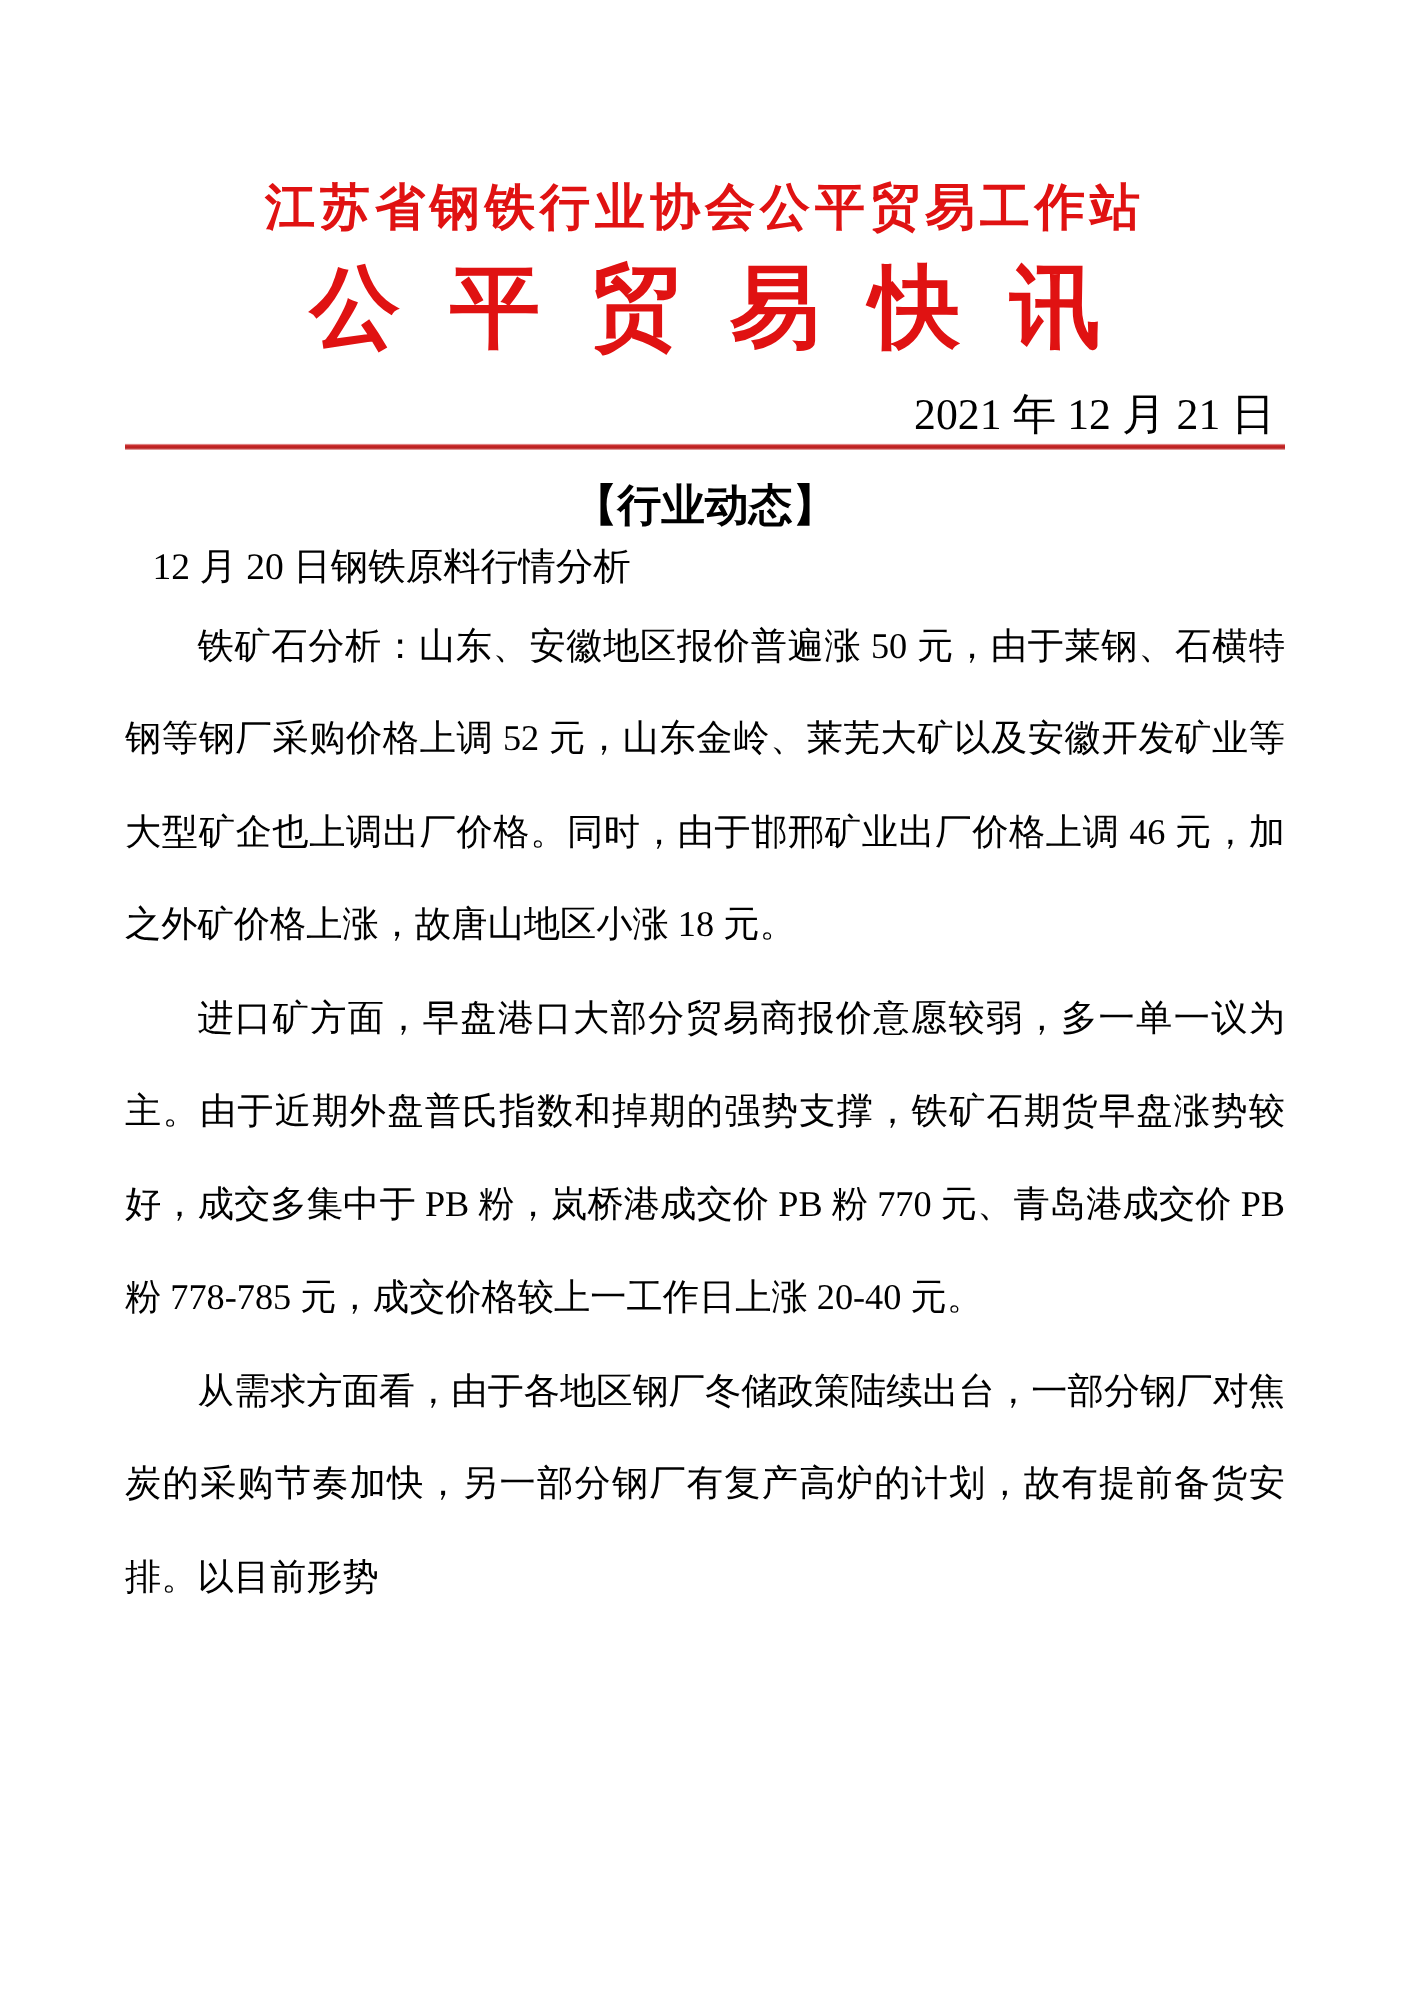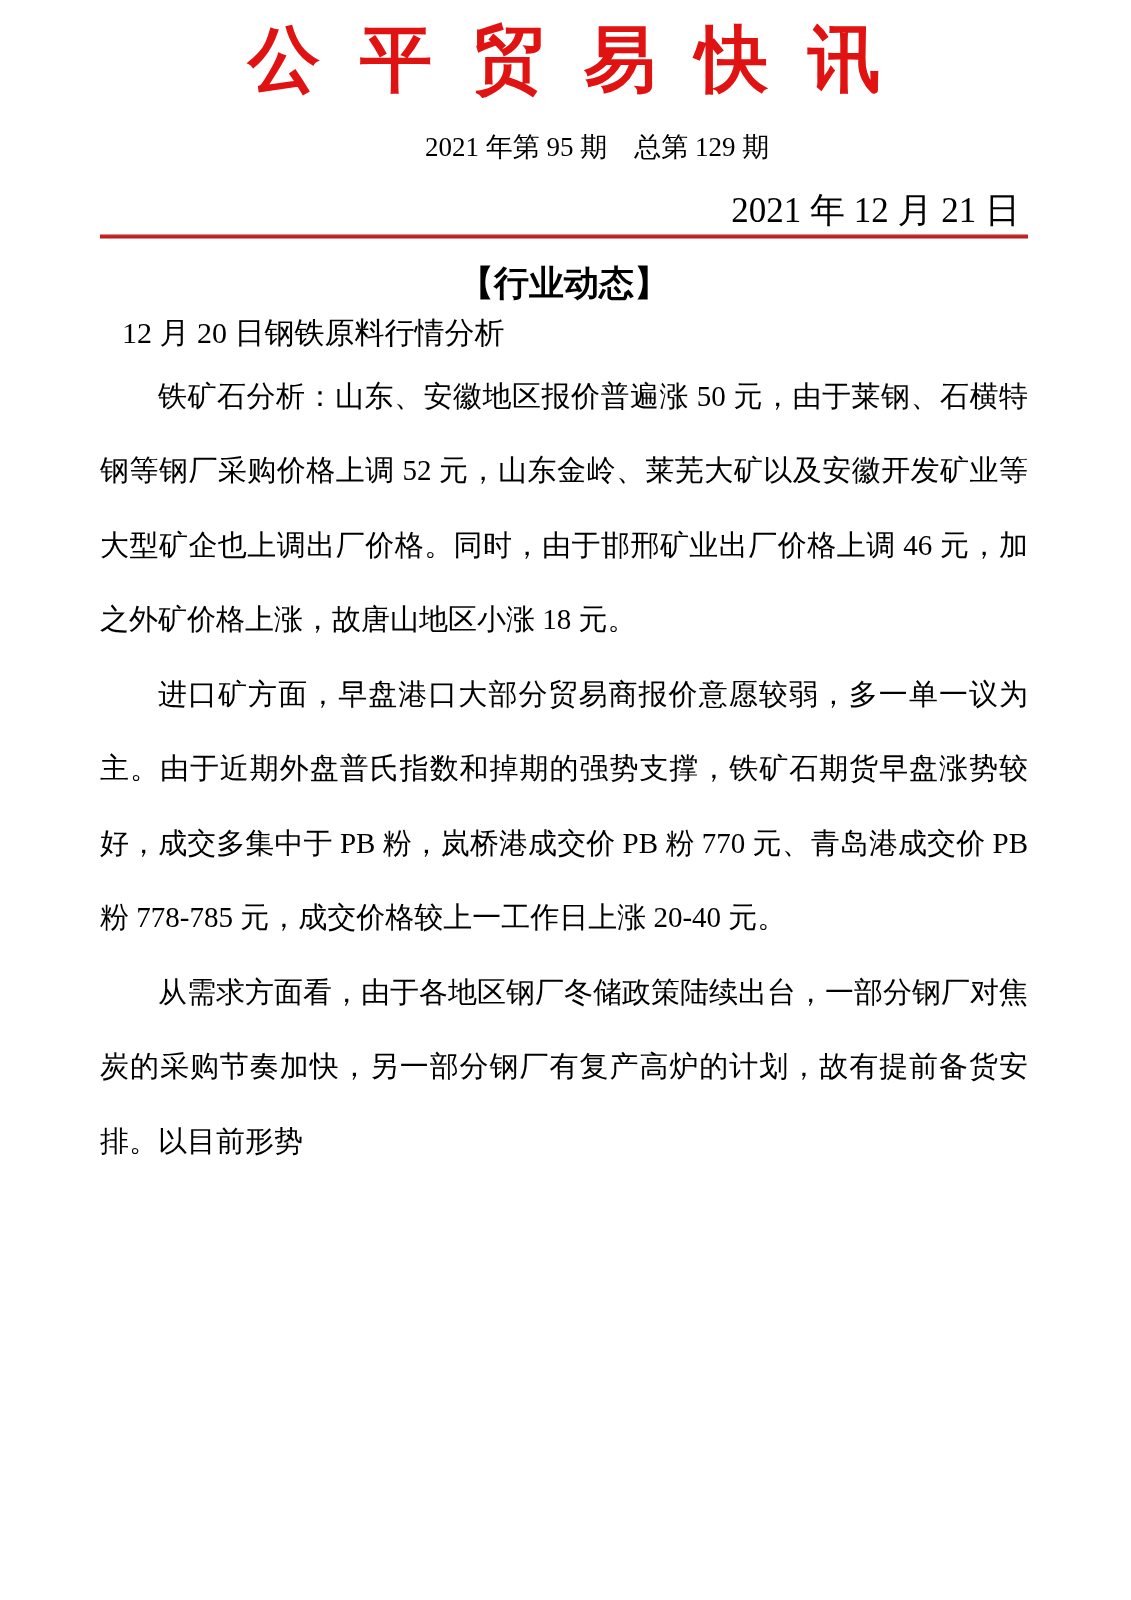--- a/index.html
+++ b/index.html
@@ -92,24 +92,24 @@
     font-weight:normal;
   }
 </style>
 </head>
 <body>
 
 <div class="page">
   <div class="inner">
 
     <header>
+      <div class="org-title">江苏省钢铁行业协会公平贸易工作站</div>
 
       <div class="main-title">公平贸易快讯</div>
 
-      <div class="issue-line">2021 年第 95 期　总第 129 期</div>
 
       <div class="date-line">2021 年 12 月 21 日</div>
 
       <div class="red-rule"></div>
     </header>
 
     <main>
       <h2 class="section-header">【行业动态】</h2>
 
       <h3 class="article-title">12 月 20 日钢铁原料行情分析</h3>

